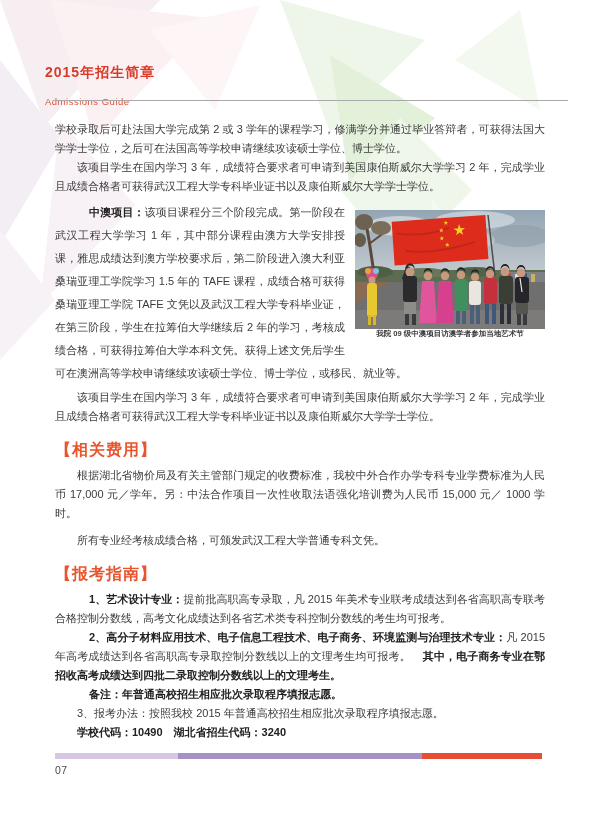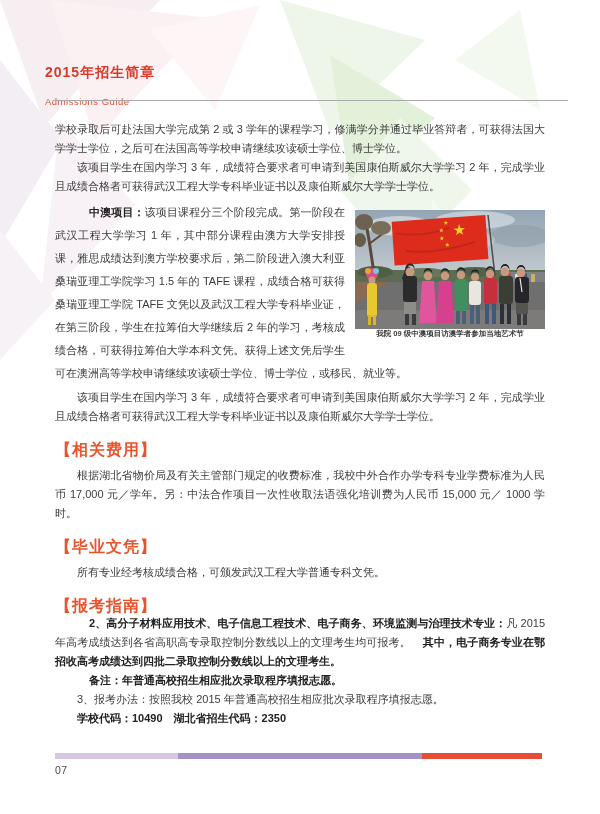--- a/index.html
+++ b/index.html
@@ -190,28 +190,28 @@
       </svg>
       <div class="photo-caption">我院 09 级中澳项目访澳学者参加当地艺术节</div>
     </div>
     <p class="indent aus-para"><b>中澳项目：</b><span>该项目课程分三个阶段完成。第一阶段在武汉工程大学学习 1 年，其中部分课程由澳方大学安排授课，雅思成绩达到澳方学校要求后，第二阶段进入澳大利亚桑瑞亚理工学院学习 1.5 年的 TAFE 课程，成绩合格可获得桑瑞亚理工学院 TAFE 文凭以及武汉工程大学专科毕业证，在第三阶段，学生在拉筹伯大学继续后 2 年的学习，考核成绩合格，可获得拉筹伯大学本科文凭。获得上述文凭后学生可在澳洲高等学校申请继续攻读硕士学位、博士学位，或移民、就业等。</span></p>
     <p class="indent after-para">该项目学生在国内学习 3 年，成绩符合要求者可申请到美国康伯斯威尔大学学习 2 年，完成学业且成绩合格者可获得武汉工程大学专科毕业证书以及康伯斯威尔大学学士学位。</p>
   </div>
 
   <div class="sec-heading mt-sec">【相关费用】</div>
   <p class="indent mt-body">根据湖北省物价局及有关主管部门规定的收费标准，我校中外合作办学专科专业学费标准为人民币 17,000 元／学年。另：中法合作项目一次性收取法语强化培训费为人民币 15,000 元／ 1000 学时。</p>
 
-  <div class="sec-heading mt-sec">【毕业文凭】</div>
   <p class="indent mt-body">所有专业经考核成绩合格，可颁发武汉工程大学普通专科文凭。</p>
 
   <div class="sec-heading mt-sec">【报考指南】</div>
+  <p class="indent mt-body"><b>1、艺术设计专业：</b><span>提前批高职高专录取，凡 2015 年美术专业联考成绩达到各省高职高专联考合格控制分数线，高考文化成绩达到各省艺术类专科控制分数线的考生均可报考。</span></p>
   <p class="indent"><b>2、高分子材料应用技术、电子信息工程技术、电子商务、环境监测与治理技术专业：</b><span>凡 2015 年高考成绩达到各省高职高专录取控制分数线以上的文理考生均可报考。</span><b>其中，电子商务专业在鄂招收高考成绩达到四批二录取控制分数线以上的文理考生。</b></p>
   <p class="indent"><b>备注：年普通高校招生相应批次录取程序填报志愿。</b></p>
   <p class="indent">3、报考办法：按照我校 2015 年普通高校招生相应批次录取程序填报志愿。</p>
-  <p class="indent codes-line">学校代码：10490　湖北省招生代码：2350</p>
+  <p class="indent codes-line">学校代码：10490　湖北省招生代码：3240</p>
 
 </div>
 
 <div class="footer-bar">
   <div class="bar-seg" style="width:123px;background:#d6c8e3;"></div>
   <div class="bar-seg" style="width:244px;background:#a591c7;"></div>
   <div class="bar-seg" style="width:120px;background:#e74c35;"></div>
 </div>
 <div class="page-num">07</div>
 

